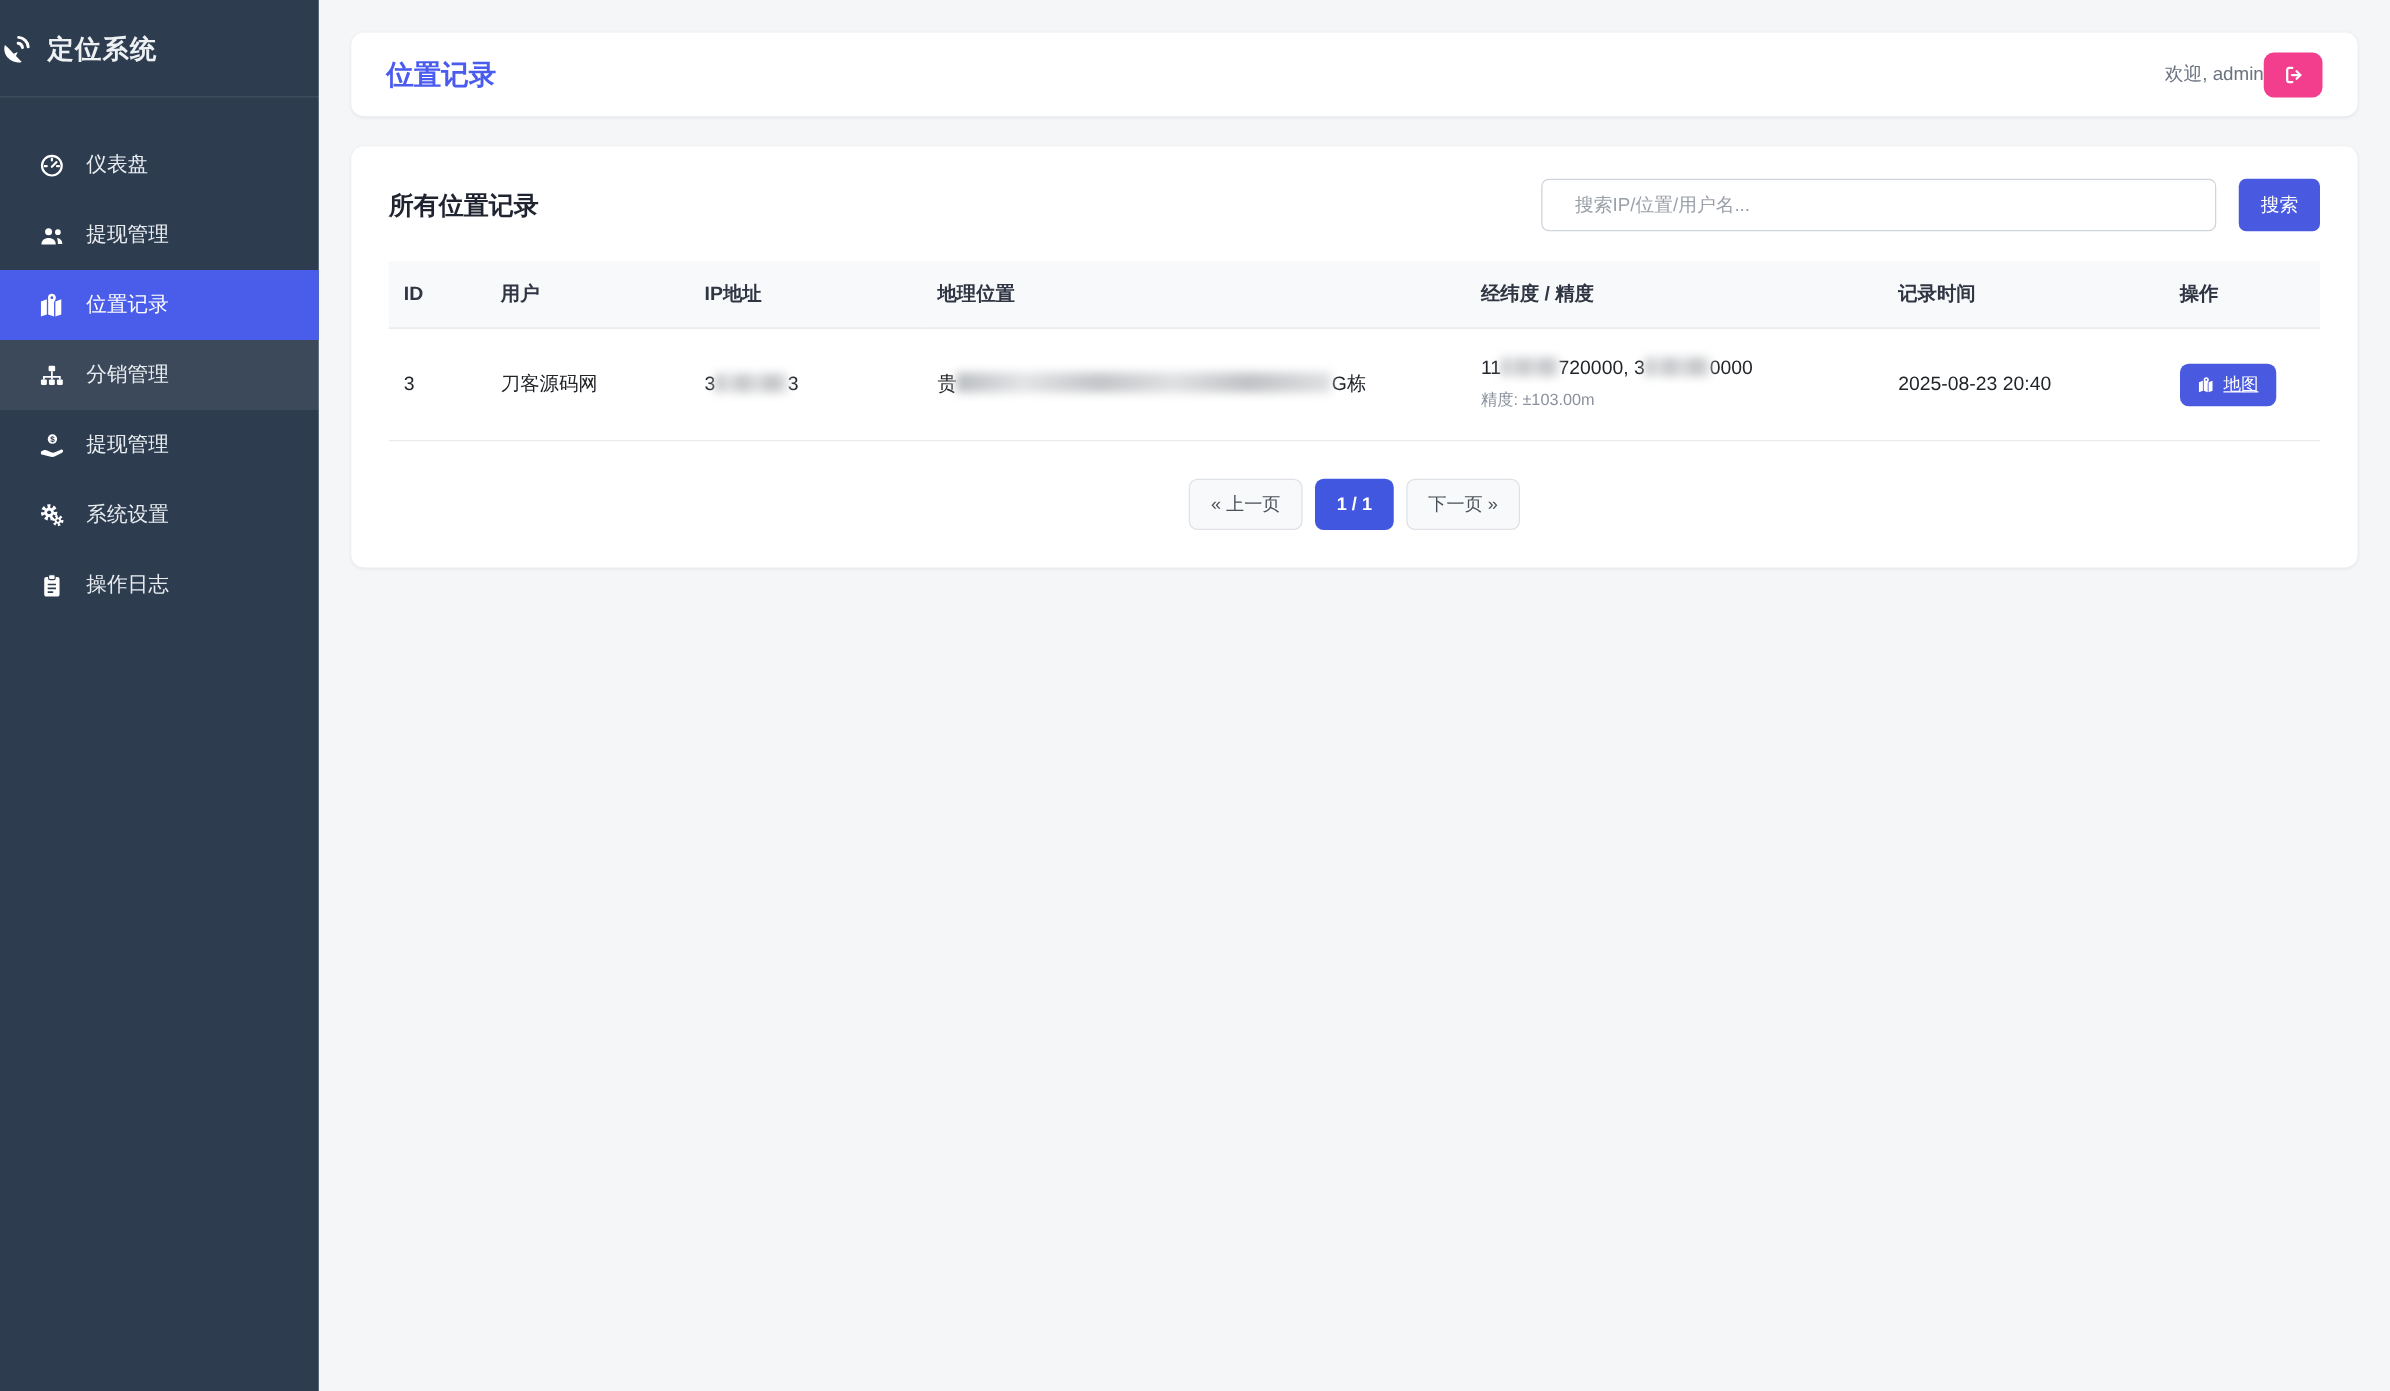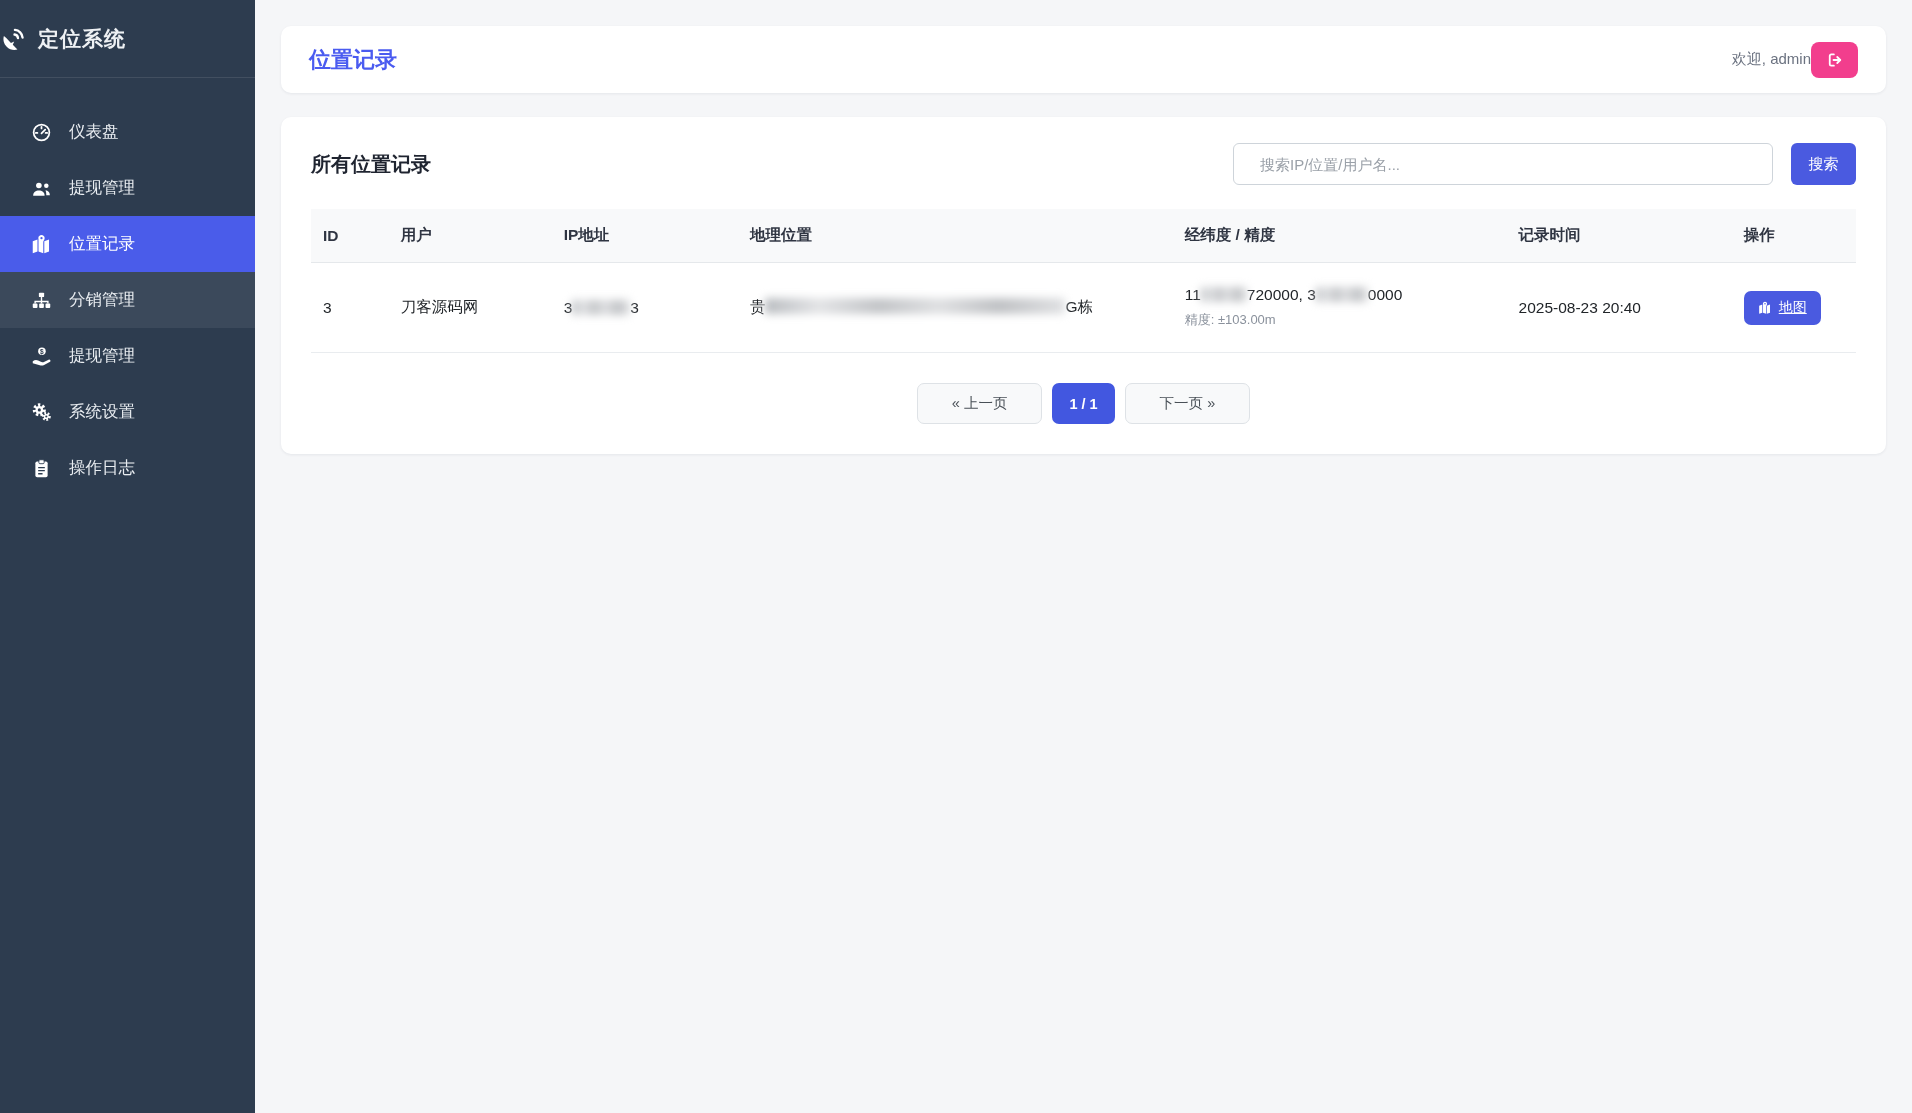--- a/index.html
+++ b/index.html
@@ -68,21 +68,21 @@
   .blur-c1 { width:46px; }
   .blur-c2 { width:52px; }
 
   .map-btn { border:none; background:#4a5ae0; color:#fff; font-size:14px;
     border-radius:7px; padding:8px 14px; display:inline-flex; align-items:center;
     gap:7px; cursor:pointer; font-family:"Liberation Sans", sans-serif;text-decoration:underline; }
   .map-btn svg { width:14px; height:14px; }
 
   .pagination { margin-top:30px; display:flex; justify-content:center; gap:10px; }
   .page-btn { background:#f8f9fa; border:1px solid #dee2e6; border-radius:7px;
-    padding:10px 34px; font-size:14.5px; color:#495057; cursor:pointer;
+    padding:10px 17px; font-size:14.5px; color:#495057; cursor:pointer;
     font-family:"Liberation Sans", sans-serif; }
   .page-current { background:#4257e0; border:none; border-radius:7px;
     padding:10px 17px; font-size:14.5px; color:#fff; font-weight:bold;
     cursor:default; font-family:"Liberation Sans", sans-serif; }
 </style>
 </head>
 <body>
 
 <aside class="sidebar">
   <div class="logo">

